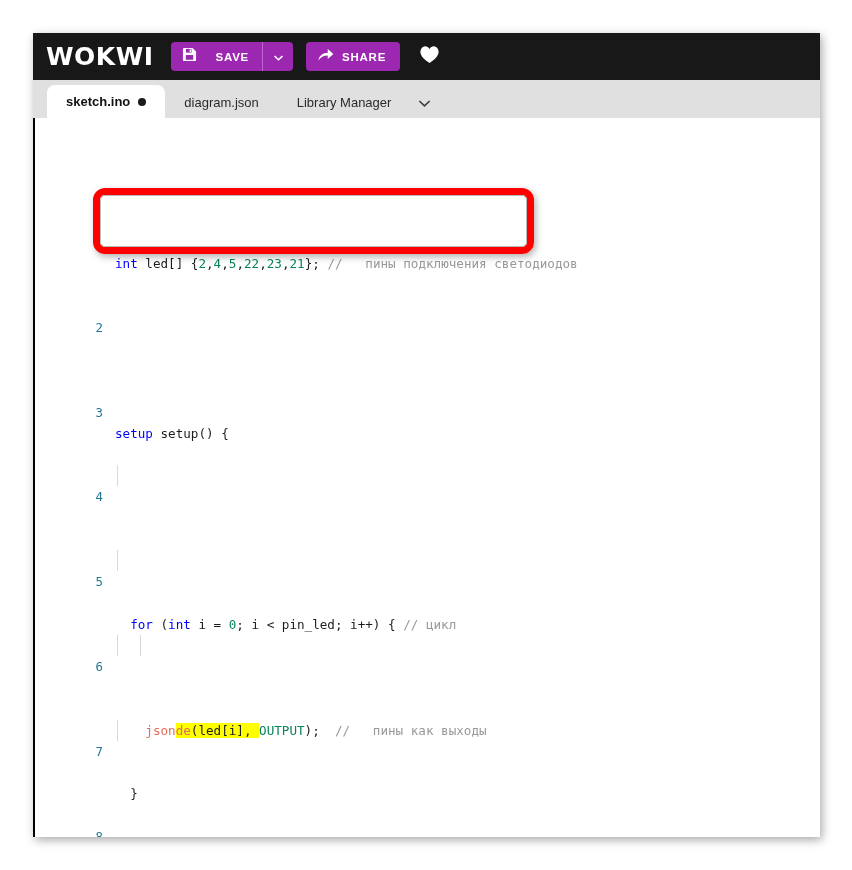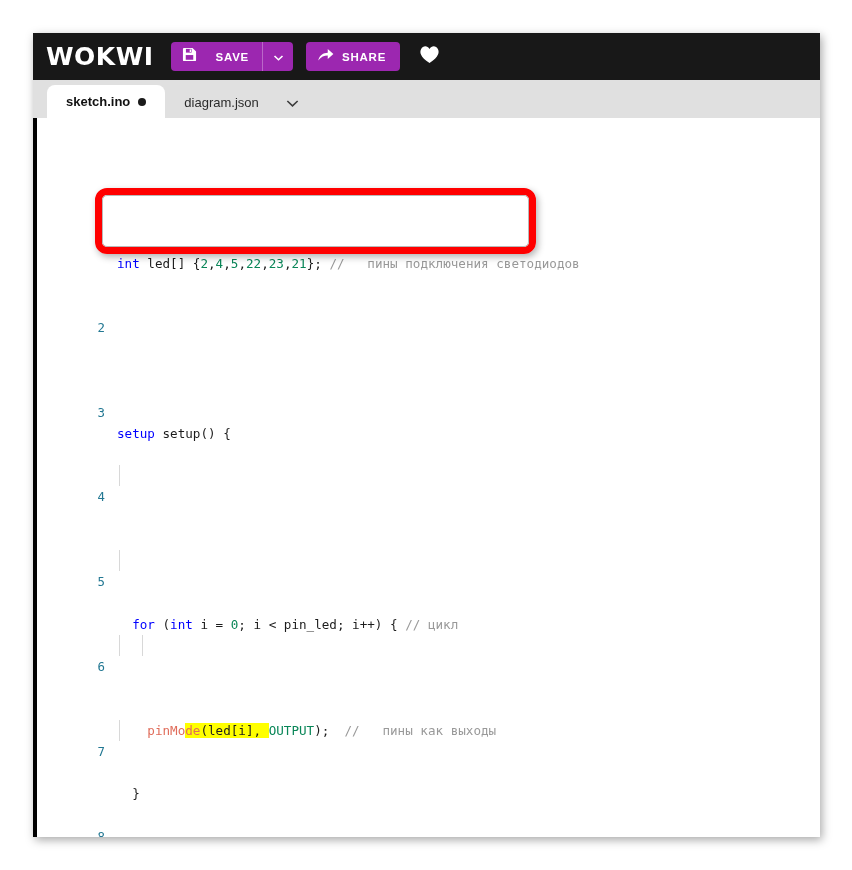--- a/index.html
+++ b/index.html
@@ -169,21 +169,21 @@
     height: 31px;
     cursor: pointer;
   }
 
   
   .editor {
     position: relative;
     height: 719px;
     background: #ffffff;
     overflow: hidden;
-    border-left: 4px solid #000000;
+    border-left: 2px solid #000000;
   }
 
   .code-area {
     position: absolute;
     left: 0;
     top: 8px;
     right: 0;
     font-family: "DejaVu Sans Mono", monospace;
     font-size: 12.6px;
     line-height: 21.2px;
@@ -316,20 +316,23 @@
     </div>
 
     <div class="tabbar">
       <div class="tab active">
         <span>sketch.ino</span>
         <span class="dirty-dot"></span>
       </div>
       <div class="tab">
         <span>diagram.json</span>
       </div>
+      <div class="tab">
+        <span>Library Manager</span>
+      </div>
       <div class="tab-caret">
         <span class="ico">
           <svg width="13" height="8" viewBox="0 0 13 8">
             <path fill="#3c3c3c" d="M0.8 1.4 L6.5 7.0 L12.2 1.4 L11.1 0.4 L6.5 4.8 L1.9 0.4 Z"></path>
           </svg>
         </span>
       </div>
     </div>
 
     <div class="editor">
@@ -359,21 +362,21 @@
         <div class="cl">
           <span class="lnum">5</span>
           <span class="guide" style="left:82px;"></span>
           <span class="ctext">  <span class="k">for</span> (<span class="k">int</span> i = <span class="num">0</span>; i &lt; pin_led; i++) { <span class="cm">// цикл</span></span>
         </div>
         
         <div class="cl">
           <span class="lnum">6</span>
           <span class="guide" style="left:82px;"></span>
           <span class="guide" style="left:105px;"></span>
-          <span class="ctext">    <span class="fnr">pinMo</span><span class="hl"><span class="fnr">de</span>(led[i], </span><span class="cst">OUTPUT</span>);  <span class="cm">//   пины как выходы</span></span>
+          <span class="ctext">    <span class="fnr">json</span><span class="hl"><span class="fnr">de</span>(led[i], </span><span class="cst">OUTPUT</span>);  <span class="cm">//   пины как выходы</span></span>
         </div>
         
         <div class="cl">
           <span class="lnum">7</span>
           <span class="guide" style="left:82px;"></span>
           <span class="ctext">  }</span>
         </div>
         
         <div class="cl">
           <span class="lnum">8</span>

